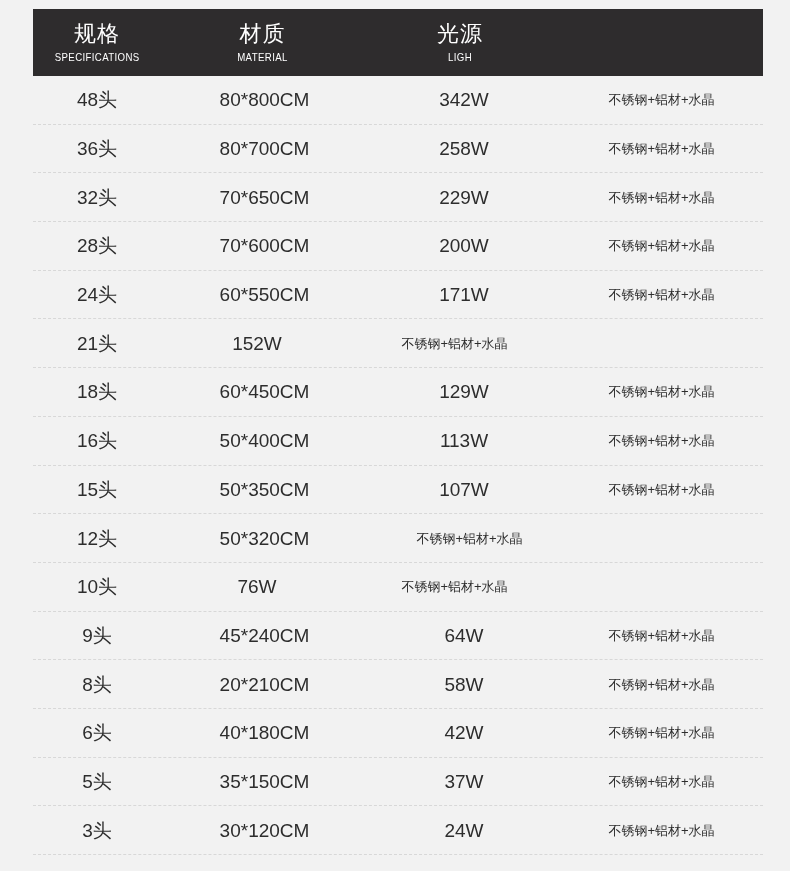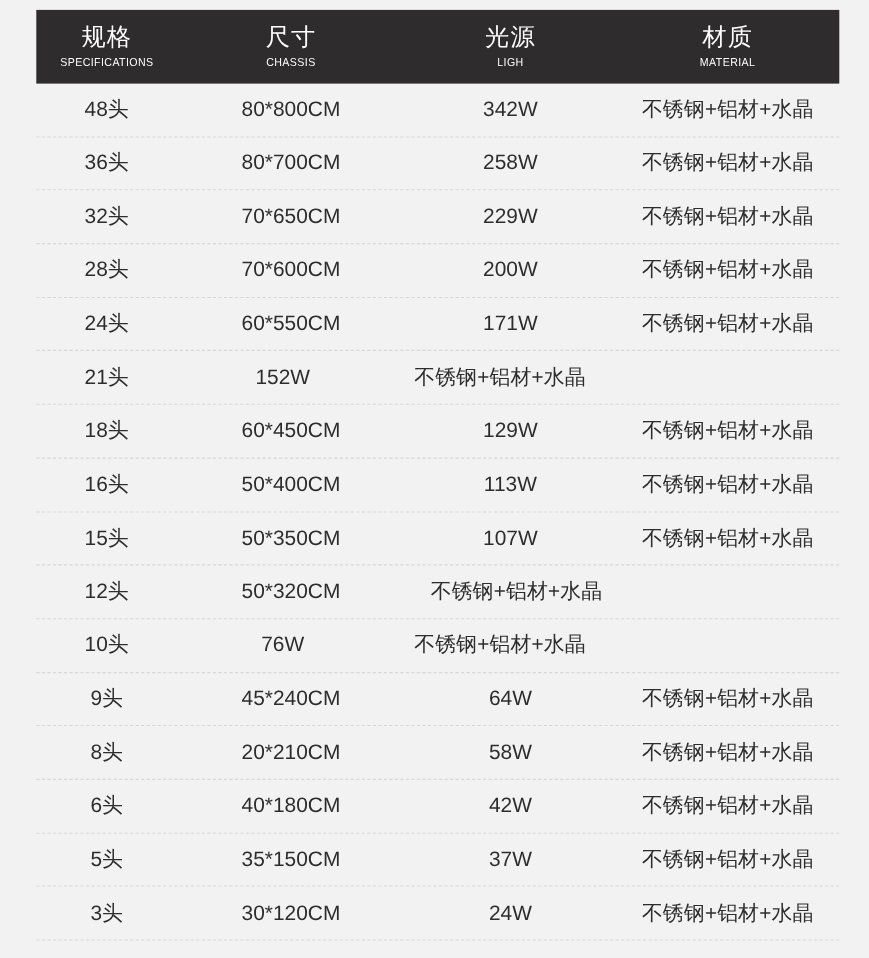--- a/index.html
+++ b/index.html
@@ -91,44 +91,40 @@
     justify-content: center;
     color: #2d2d2d;
     font-size: 19px;
     line-height: 24px;
     white-space: nowrap;
     box-sizing: border-box;
   }
   .cell.c1 { width: 128px; }
   .cell.c2 { width: 207px; }
   .cell.c3 { width: 192px; }
-  .cell.c4 { width: 203px; font-size: 19px; font-family: Liberation Mono, monospace; }
+  .cell.c4 { width: 203px; font-size: 13px; }
 </style>
 </head>
 <body>
 
 <div id="spec-table">
 
   <div class="table-header">
     <div class="head-cell c1">
       <span class="head-cn">规格</span>
       <span class="head-en">SPECIFICATIONS</span>
     </div>
-    <div class="head-cell c2">
-      <span class="head-cn">尺寸</span>
-      <span class="head-en">CHASSIS</span>
+    <div class="head-cell c4">
+      <span class="head-cn">材质</span>
+      <span class="head-en">MATERIAL</span>
     </div>
     <div class="head-cell c3">
       <span class="head-cn">光源</span>
       <span class="head-en">LIGH</span>
     </div>
-    <div class="head-cell c4">
-      <span class="head-cn">材质</span>
-      <span class="head-en">MATERIAL</span>
-    </div>
   </div>
 
   <div class="table-body" id="table-body">
       <div class="data-row">
         <div class="cell c1">48头</div>
         <div class="cell c2">80*800CM</div>
         <div class="cell c3">342W</div>
         <div class="cell c4">不锈钢+铝材+水晶</div>
       </div>
       <div class="data-row">

